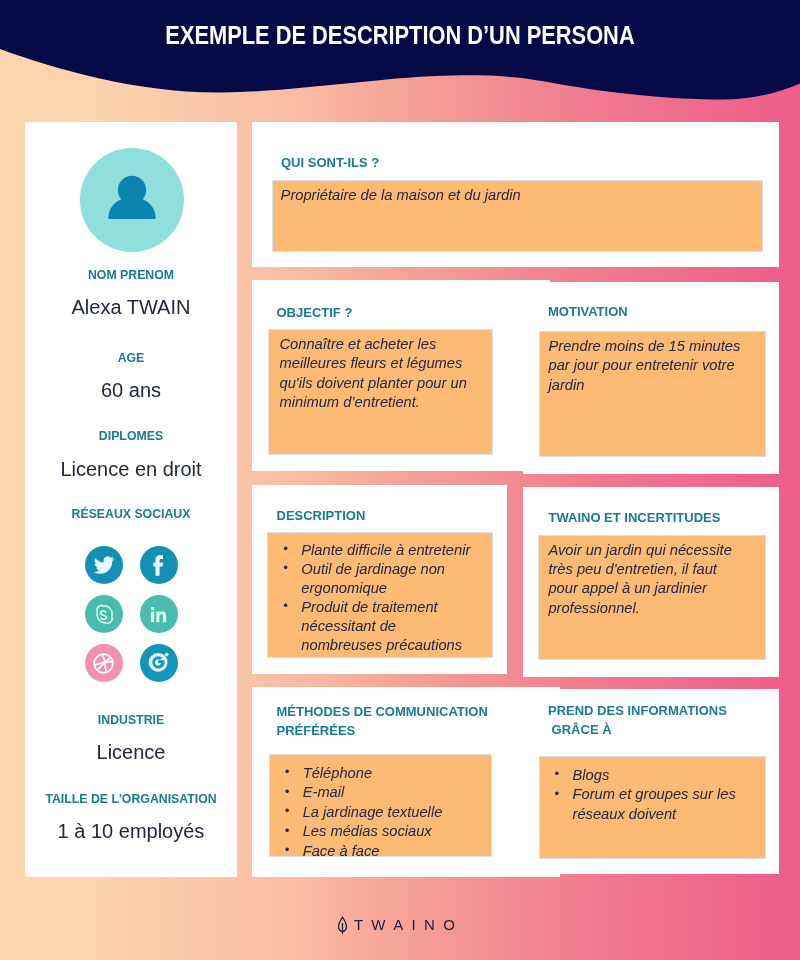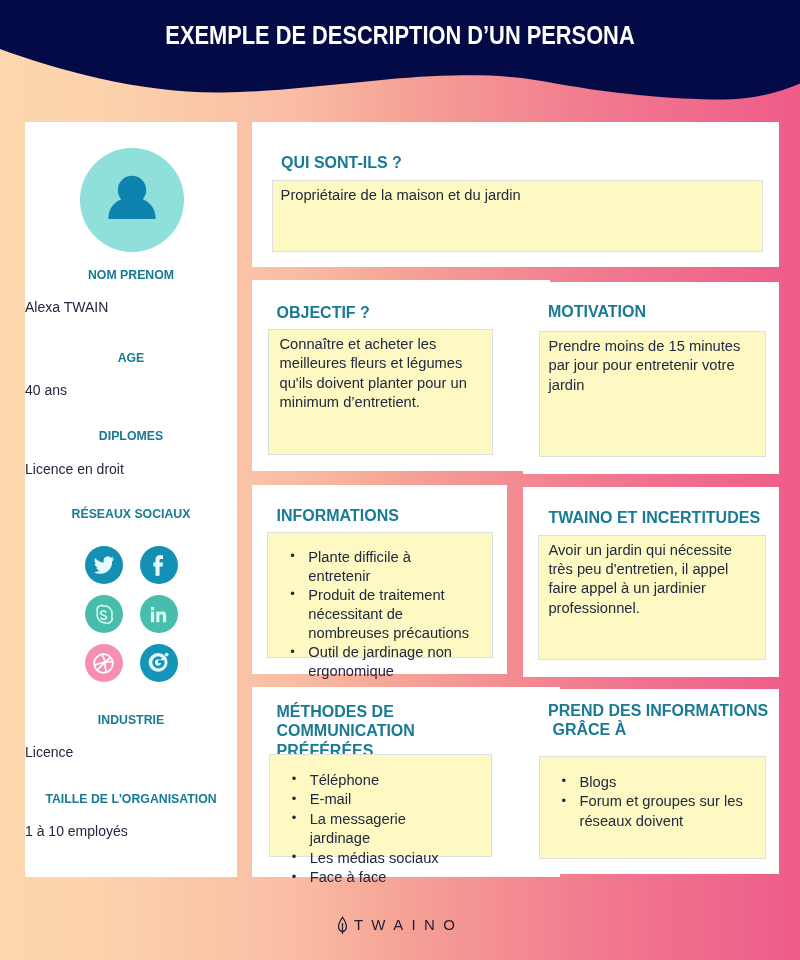--- a/index.html
+++ b/index.html
@@ -18,34 +18,34 @@
          transform:scaleX(.873);transform-origin:400px 50%;}
 
   
   .profile{position:absolute;left:25px;top:122px;width:212px;height:755px;background:#fff;}
   .avatar{position:absolute;left:55px;top:26px;width:104px;height:104px;
           border-radius:50%;background:#8fe0da;}
   .avatar svg{position:absolute;left:0;top:0;}
   .plabel{position:absolute;left:0;width:212px;text-align:center;color:#187a93;
           font-size:13.3px;font-weight:bold;line-height:14px;
           transform:scaleX(.925);transform-origin:106px 50%;}
-  .pvalue{position:absolute;left:0;width:212px;text-align:left;color:#22283f;
-          font-size:14px;line-height:16px;}
+  .pvalue{position:absolute;left:0;width:212px;text-align:center;color:#22283f;
+          font-size:20px;line-height:16px;}
 
   .social{position:absolute;left:0;width:212px;}
   .srow{display:flex;justify-content:center;gap:17px;margin-bottom:11px;}
   .sicon{width:38px;height:38px;border-radius:50%;display:flex;align-items:center;justify-content:center;}
   .sicon svg{display:block;}
 
   
   .card{position:absolute;background:#fff;}
-  .chead{color:#187a93;font-weight:bold;font-size:16px;line-height:19.5px;}
-  .cbox{position:absolute;border:1px solid #dcdfe4;background:#fef9c3;box-sizing:border-box;}
+  .chead{color:#187a93;font-weight:bold;font-size:13px;line-height:19.5px;}
+  .cbox{position:absolute;border:1px solid #dcdfe4;background:#fdba74;box-sizing:border-box;font-style:italic;}
   .btext{color:#22283f;font-size:14.7px;line-height:19.4px;}
-  ul.blist{margin:12px;padding:0;list-style:none;}
+  ul.blist{margin:5px;padding:0;list-style:none;}
   ul.blist li{position:relative;padding-left:18px;color:#22283f;font-size:14.7px;line-height:19.1px;}
   ul.blist.wide li{line-height:19.5px;}
   ul.blist li:before{content:"\2022";position:absolute;left:0;top:-1.5px;font-size:13px;color:#22283f;}
 
   
   .logo{position:absolute;left:0;top:916px;width:800px;text-align:center;
         color:#241c33;font-size:15px;letter-spacing:8.3px;line-height:18px;
         font-family:"Liberation Sans",sans-serif;}
   .logo .mark{display:inline-block;vertical-align:-5px;margin-right:6px;}
 </style>
@@ -66,21 +66,21 @@
       <svg width="104" height="104" viewBox="0 0 104 104">
         <circle cx="52" cy="42" r="14.2" fill="#0e83b0"></circle>
         <path d="M28.3 71 C28.3 57.2 38.9 49.3 52 49.3 C65.1 49.3 75.7 57.2 75.7 71 Z" fill="#0e83b0"></path>
       </svg>
     </div>
 
     <div class="plabel" style="top:146px">NOM PRENOM</div>
     <div class="pvalue" style="top:177px">Alexa TWAIN</div>
 
     <div class="plabel" style="top:229px">AGE</div>
-    <div class="pvalue" style="top:260px">40 ans</div>
+    <div class="pvalue" style="top:260px">60 ans</div>
 
     <div class="plabel" style="top:307px">DIPLOMES</div>
     <div class="pvalue" style="top:339px">Licence en droit</div>
 
     <div class="plabel" style="top:385px">RÉSEAUX SOCIAUX</div>
 
     <div class="social" style="top:424px">
       <div class="srow">
         <div class="sicon" style="background:#1490b5">
           <svg width="22" height="22" viewBox="0 0 24 24">
@@ -150,44 +150,44 @@
   </div>
 
   <div class="card" style="left:523px;top:282px;width:256px;height:192px">
     <div class="chead" style="position:absolute;left:25px;top:20px">MOTIVATION</div>
     <div class="cbox" style="left:15.5px;top:49px;width:227.5px;height:125.5px">
       <div class="btext" style="padding:5px 9px">Prendre moins de 15 minutes par jour pour entretenir votre jardin</div>
     </div>
   </div>
 
   <div class="card" style="left:252px;top:485px;width:255px;height:189px">
-    <div class="chead" style="position:absolute;left:24.5px;top:20.5px">INFORMATIONS</div>
+    <div class="chead" style="position:absolute;left:24.5px;top:20.5px">DESCRIPTION</div>
     <div class="cbox" style="left:15.3px;top:47.2px;width:225.4px;height:125.7px">
       <ul class="blist" style="padding:2.5px 10px">
           <li>Plante difficile à entretenir</li>
+          <li>Outil de jardinage non ergonomique</li>
           <li>Produit de traitement nécessitant de nombreuses précautions</li>
-          <li>Outil de jardinage non ergonomique</li>
         </ul>
     </div>
   </div>
 
   <div class="card" style="left:523px;top:487px;width:256px;height:190px">
     <div class="chead" style="position:absolute;left:25.5px;top:20.5px">TWAINO ET INCERTITUDES</div>
     <div class="cbox" style="left:15.4px;top:47.5px;width:227.4px;height:125.5px">
-      <div class="btext" style="padding:5px 9px 5px 9px;width:189px">Avoir un jardin qui nécessite très peu d'entretien, il appel faire appel à un jardinier professionnel.</div>
+      <div class="btext" style="padding:5px 9px 5px 9px;width:189px">Avoir un jardin qui nécessite très peu d'entretien, il faut pour appel à un jardinier professionnel.</div>
     </div>
   </div>
 
   <div class="card" style="left:252px;top:687px;width:308px;height:190px">
     <div class="chead" style="position:absolute;left:24.5px;top:14.5px;width:240px"><span>MÉTHODES DE COMMUNICATION</span><br><span>PRÉFÉRÉES</span></div>
     <div class="cbox" style="left:16.7px;top:67px;width:223.2px;height:103.2px">
       <ul class="blist wide" style="padding:3.5px 10px">
           <li>Téléphone</li>
           <li>E-mail</li>
-          <li>La messagerie jardinage</li>
+          <li>La jardinage textuelle</li>
           <li>Les médias sociaux</li>
           <li>Face à face</li>
         </ul>
     </div>
   </div>
 
   <div class="card" style="left:523px;top:689px;width:256px;height:185px">
     <div class="chead" style="position:absolute;left:25px;top:11.5px;width:240px"><span>PREND DES INFORMATIONS</span><br><span>&nbsp;GRÂCE À</span></div>
     <div class="cbox" style="left:15.5px;top:67px;width:227.5px;height:103.2px">
       <ul class="blist wide" style="padding:3.5px 10px">

